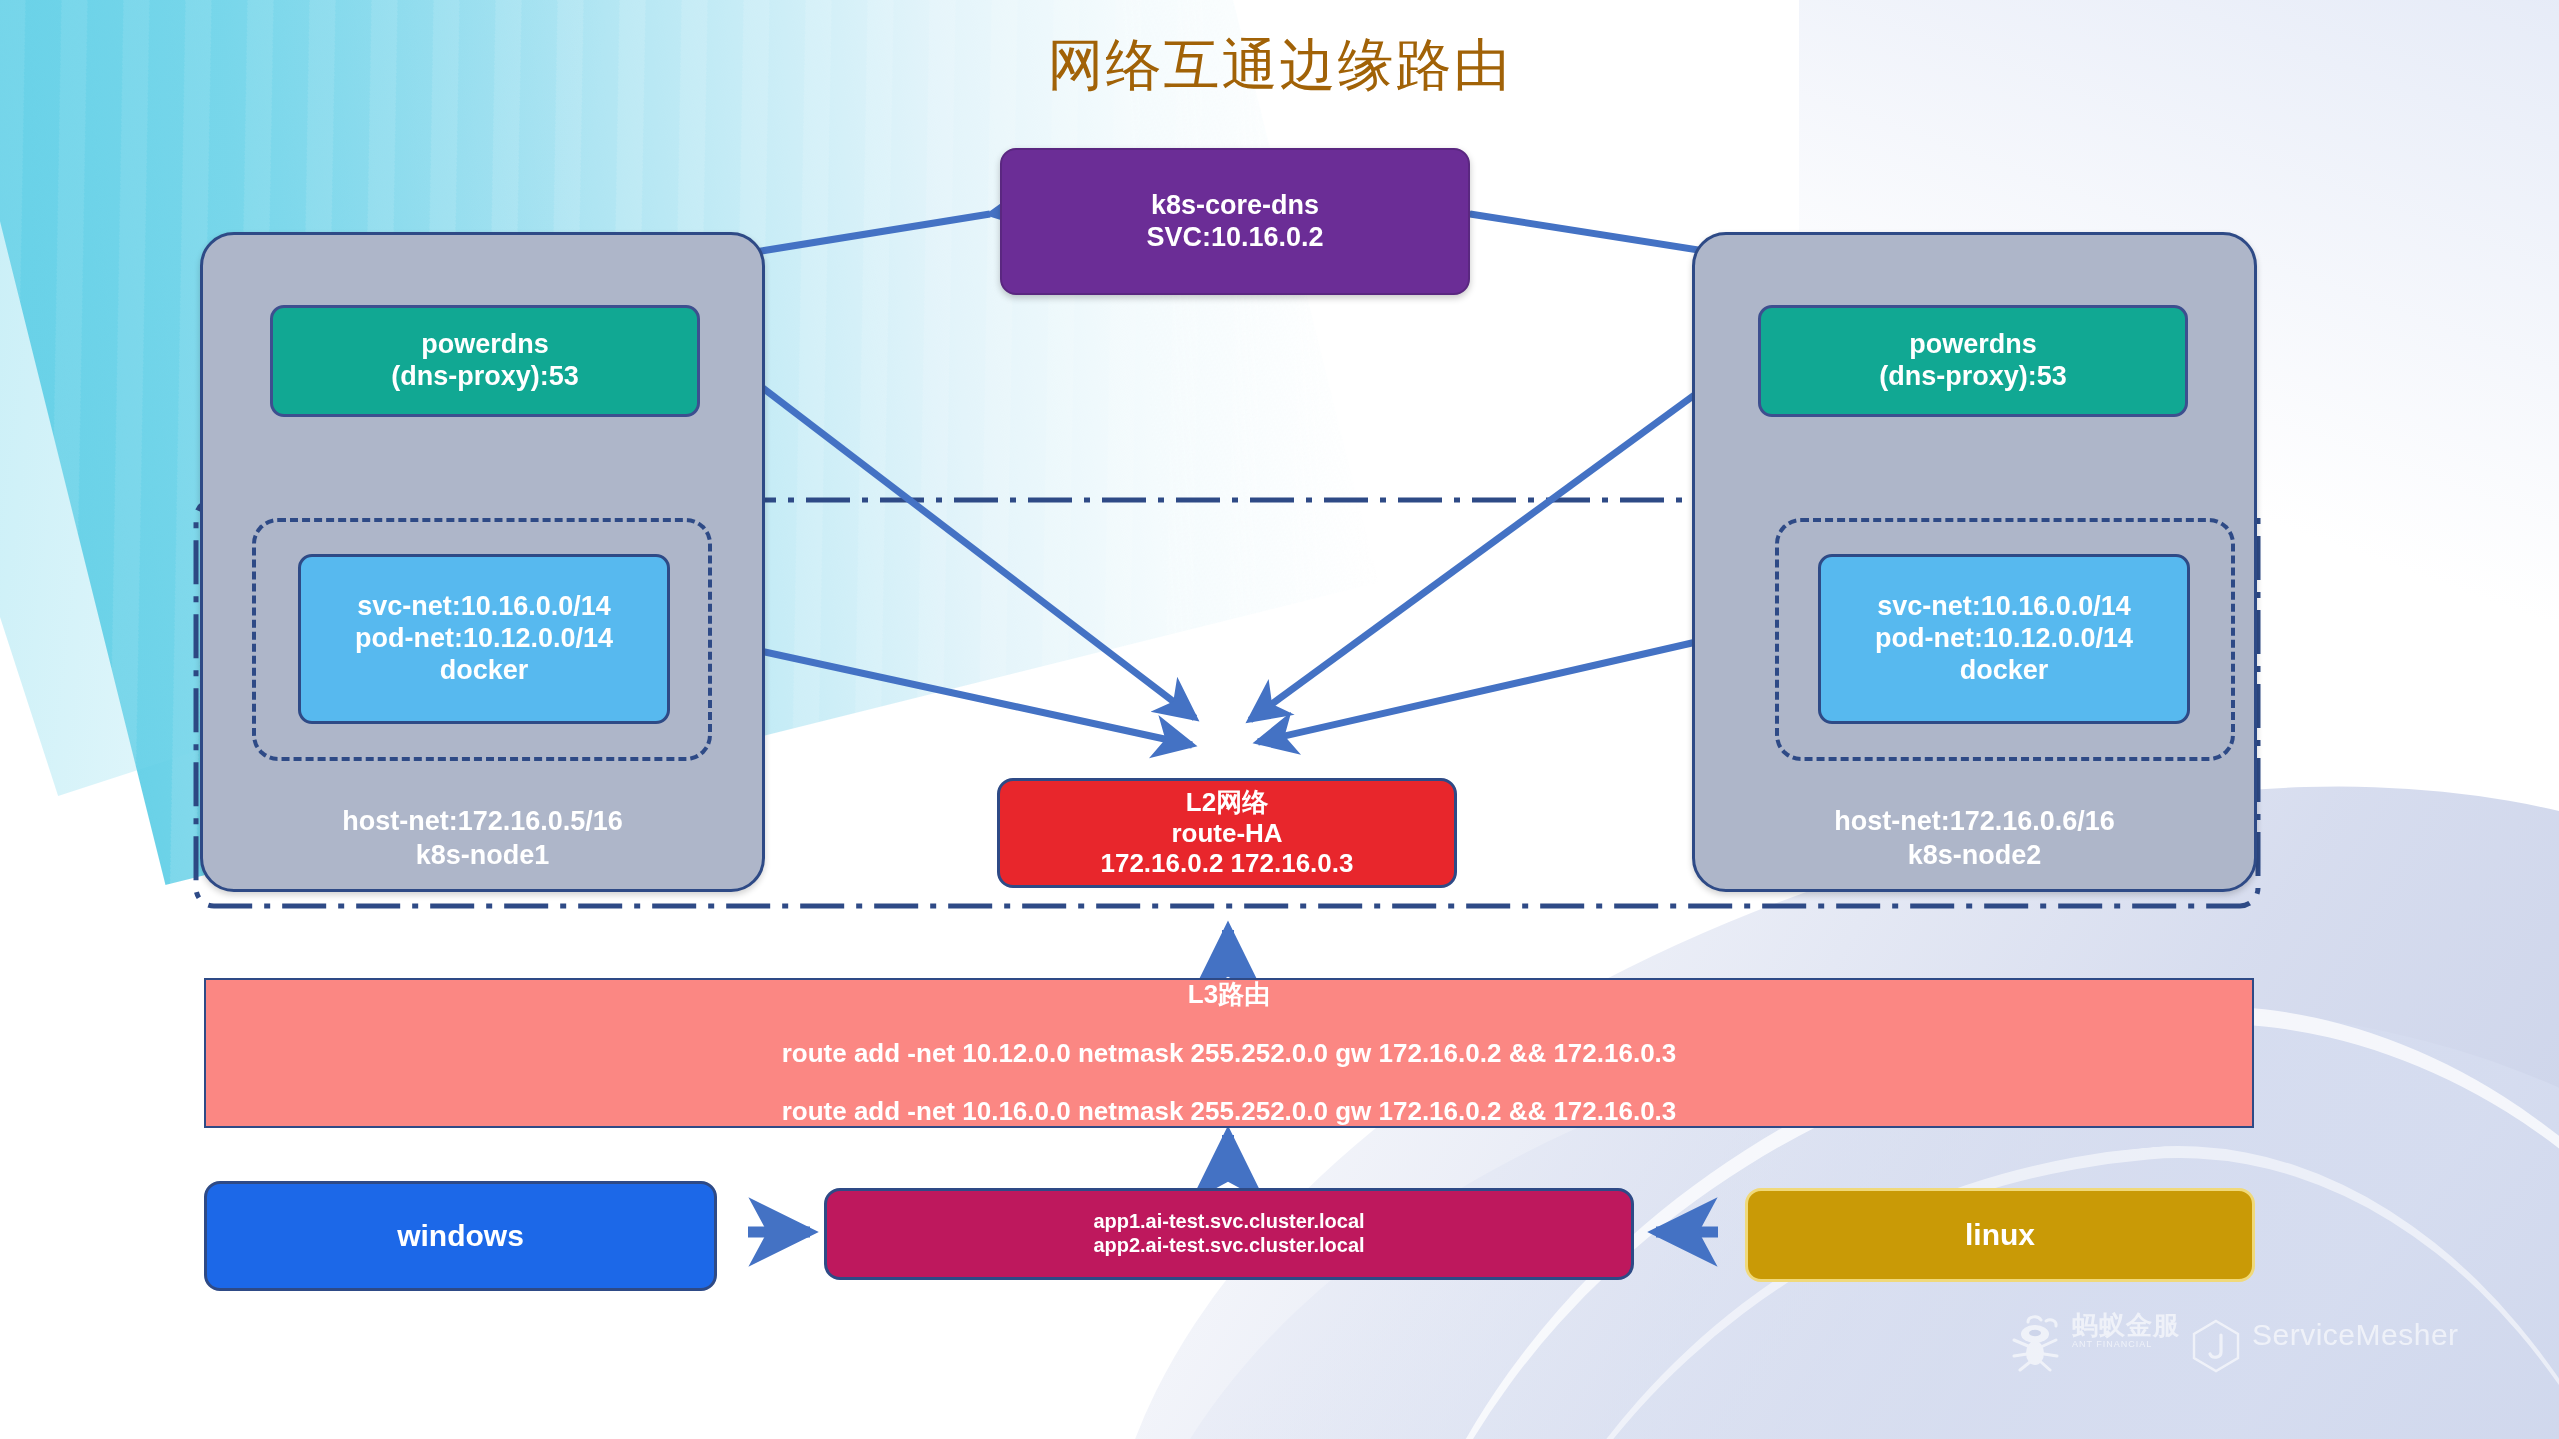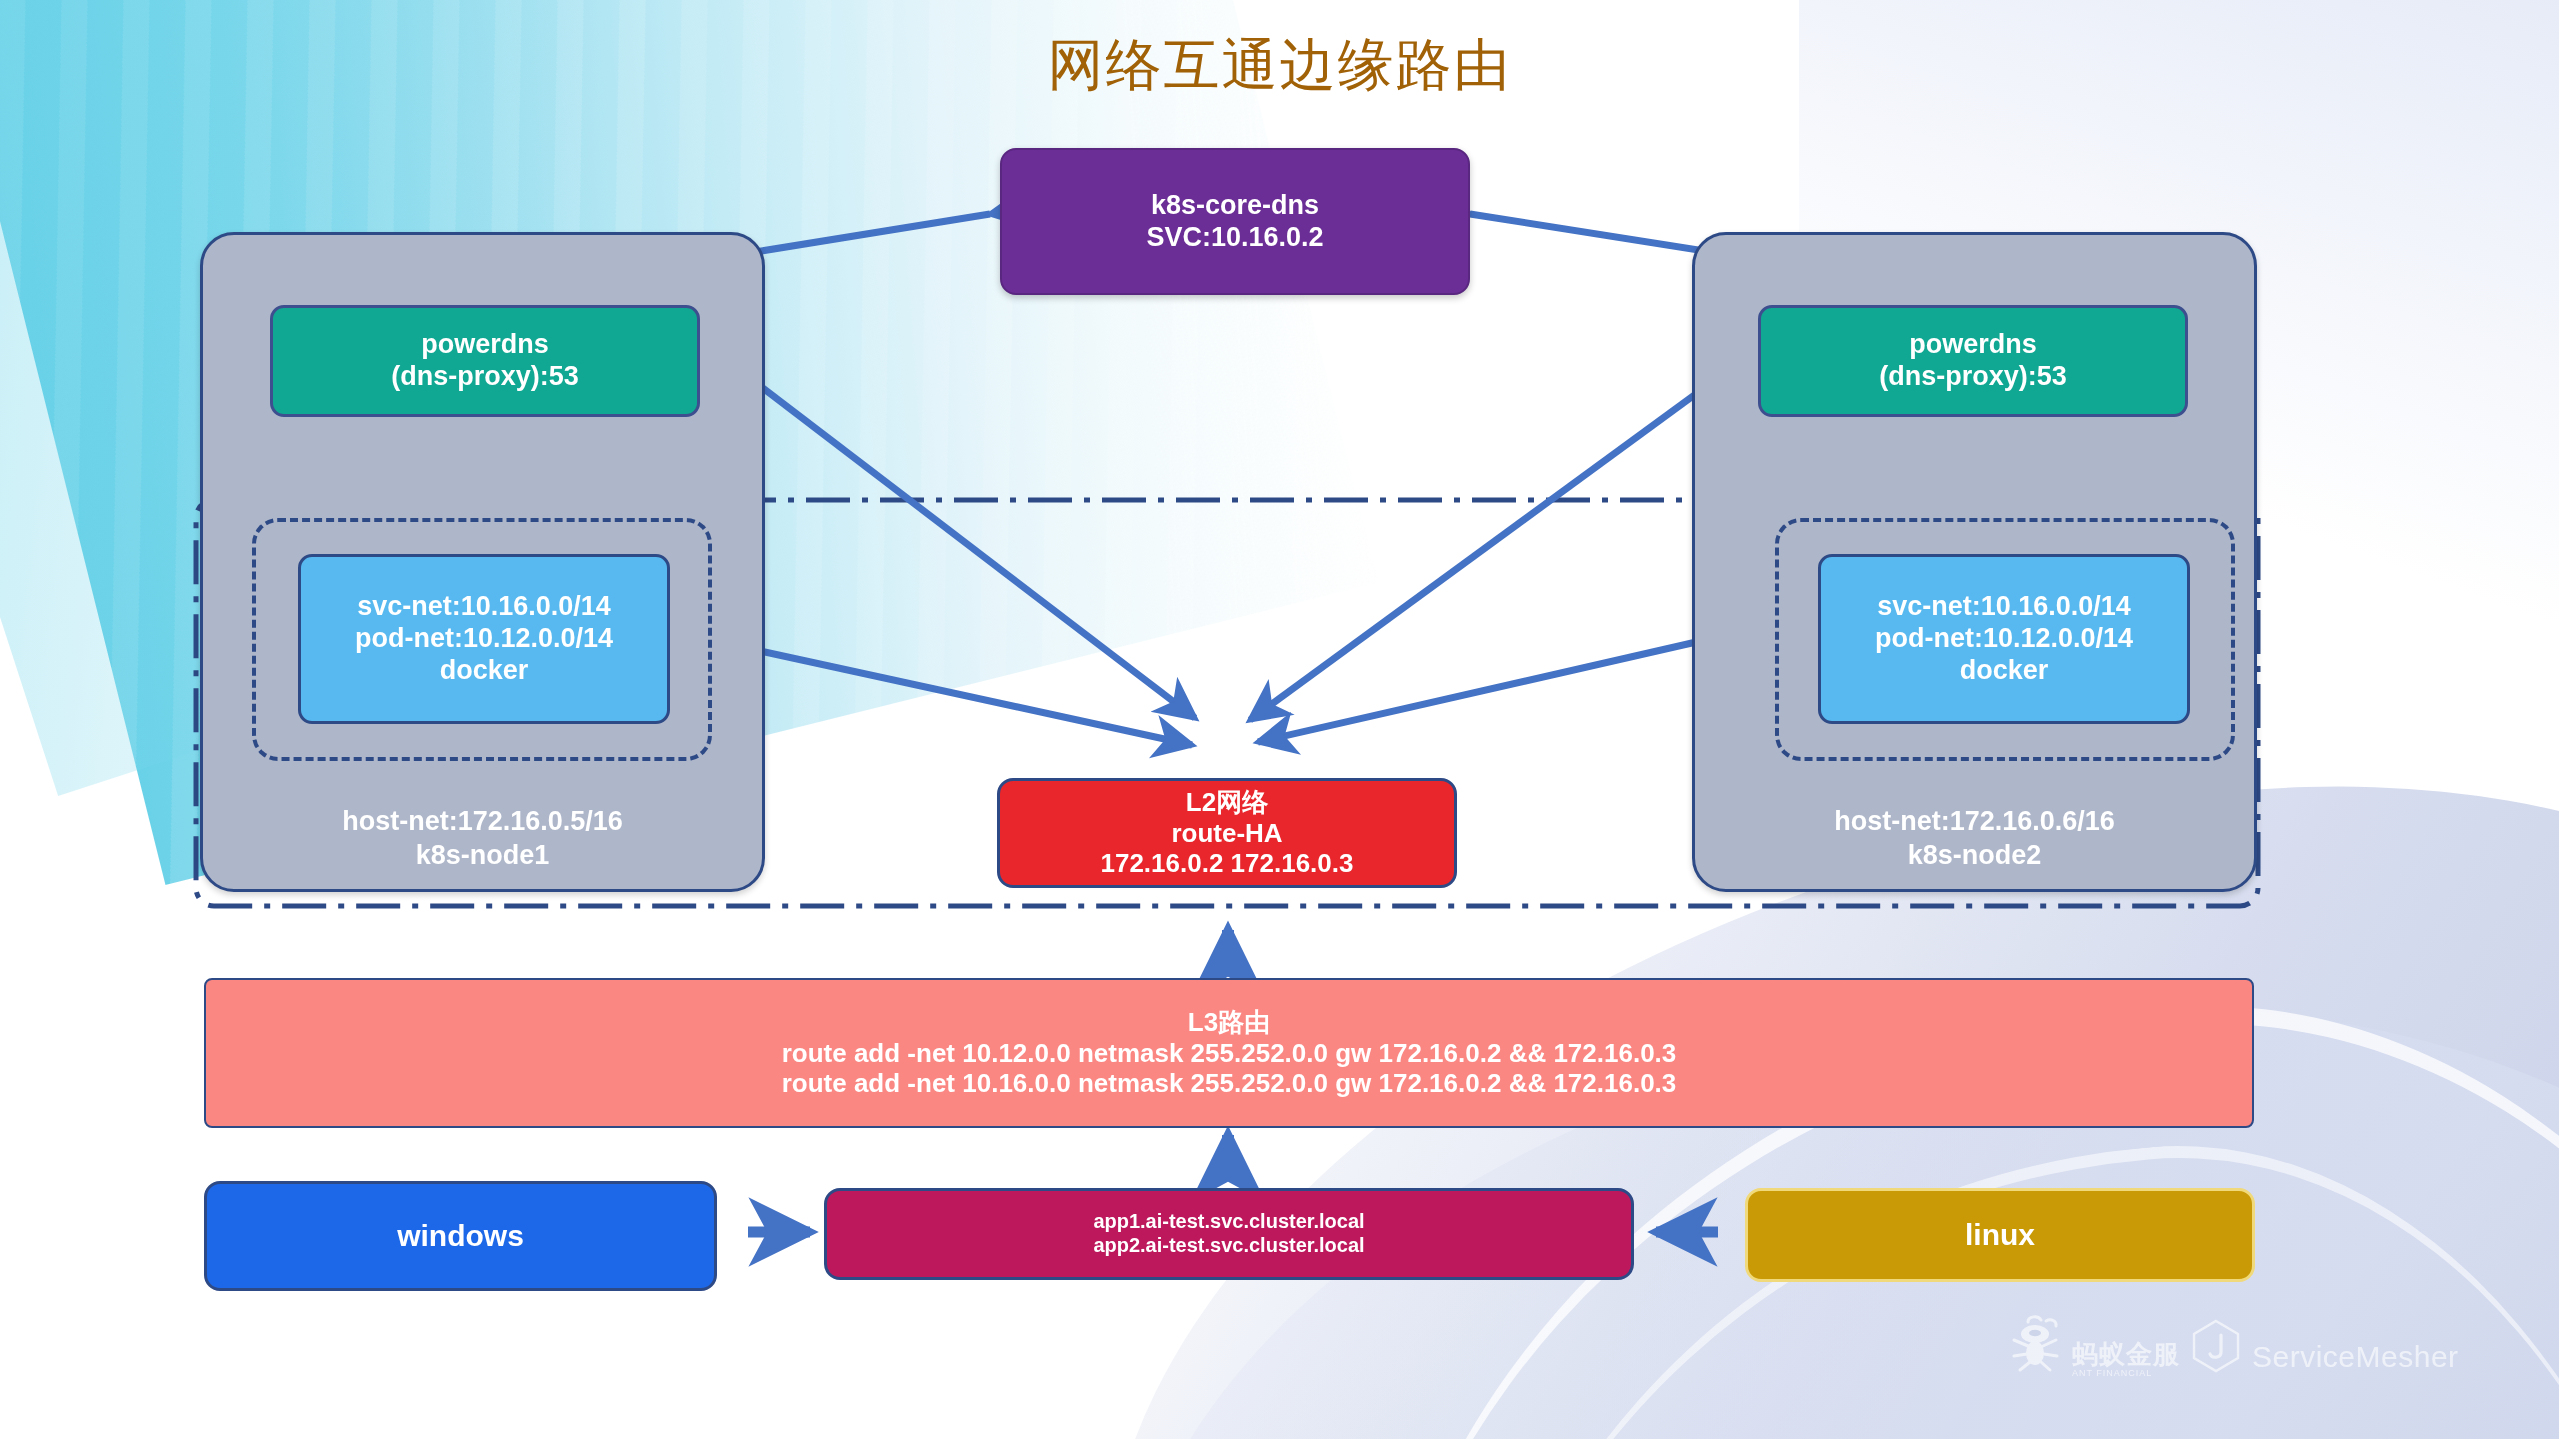--- a/index.html
+++ b/index.html
@@ -172,22 +172,23 @@
   .l2net {
     background: #e8262c;
     border: 3px solid #2e4a86;
     font-size: 26px;
     border-radius: 16px;
   }
   .l3route {
     background: #fb8783;
     border: 2px solid #2e4a86;
     font-size: 26px;
-    border-radius: 8px;
+    border-radius: 0;
     justify-content: center;
+    gap: 28px;
   }
   .windows {
     background: #1c68e8;
     border: 3px solid #2e4a86;
     font-size: 30px;
     border-radius: 16px;
   }
   .apps {
     background: #be185d;
     border: 3px solid #2e4a86;
@@ -198,21 +199,21 @@
     background: #c99a06;
     border: 3px solid #f0d97a;
     font-size: 30px;
     border-radius: 16px;
   }
 
   
   .wm {
     position: absolute;
     display: flex;
-    align-items: flex-end;
+    align-items: flex-start;
     opacity: 0.62;
   }
   .wm-text {
     color: #ffffff;
     font-size: 15px;
     line-height: 1.05;
     font-weight: bold;
     letter-spacing: 1px;
   }
   .wm-sub {

